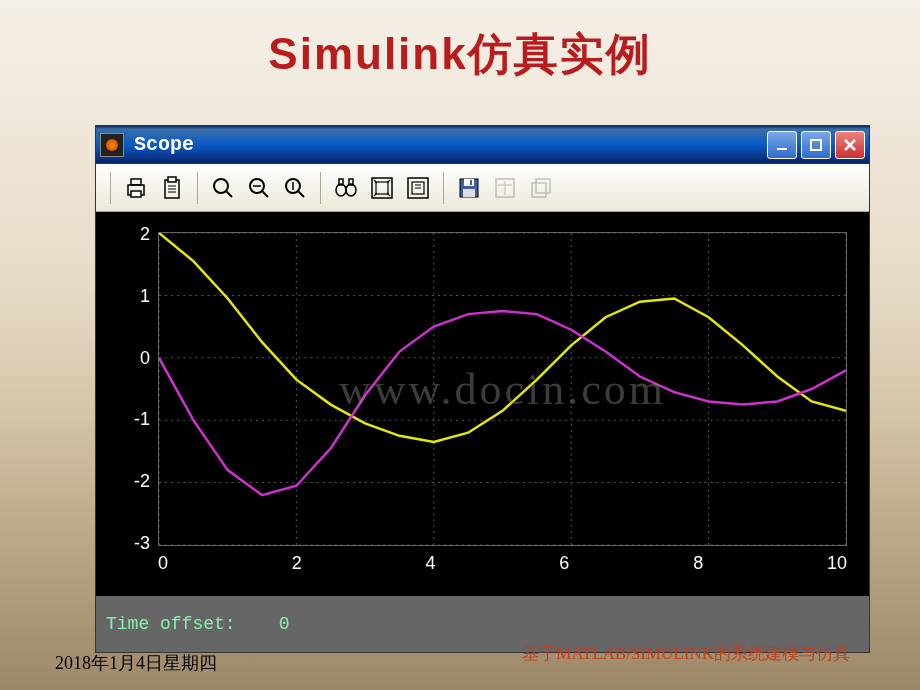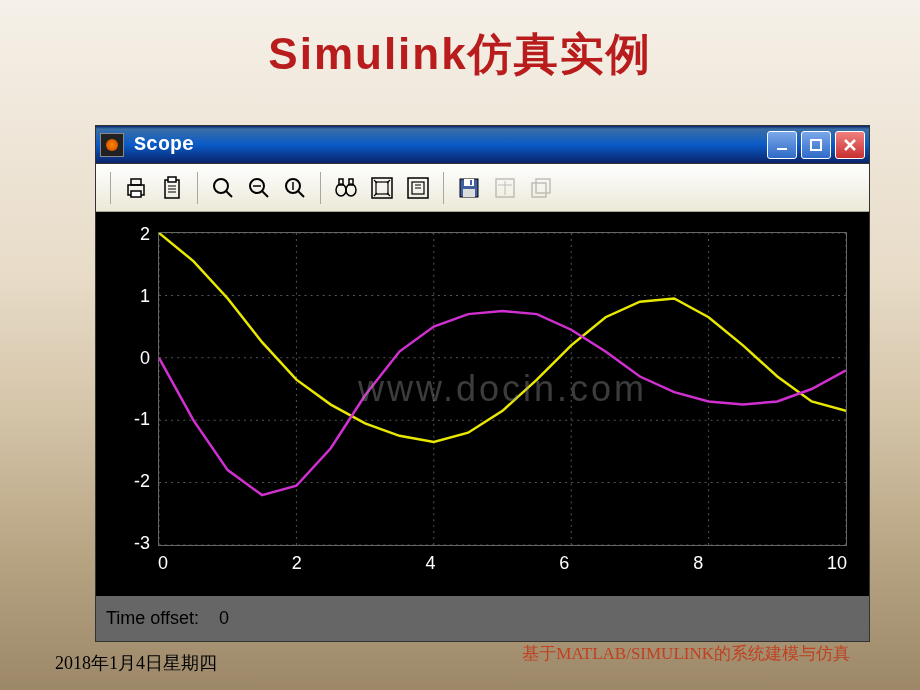--- a/index.html
+++ b/index.html
@@ -160,35 +160,35 @@
       display: flex;
       justify-content: space-between;
     }
     .x-tick {
       color: #fff;
       font-size: 18px;
       text-align: center;
     }
     .time-offset-bar {
       background: #666;
-      color: #000000;
-      padding: 12px 10px;
-      font-size: 18px;
-      font-family: Liberation Sans, sans-serif;
+      color: #86efac;
+      padding: 18px 10px;
+      font-size: 18px;
+      font-family: Liberation Mono, monospace;
     }
     .watermark {
       position: absolute;
       top: 50%;
       left: 50%;
       transform: translate(-50%, -50%);
       color: rgba(150, 150, 150, 0.4);
-      font-size: 36px;
+      font-size: 44px;
       pointer-events: none;
       letter-spacing: 3px;
-      font-family: Liberation Sans, sans-serif;
+      font-family: Liberation Serif, serif;
     }
     .footer-date {
       position: absolute;
       bottom: 15px;
       left: 55px;
       color: #000000;
       font-size: 18px;
       font-family: "SimSun", serif;
     }
     .footer-subtitle {

